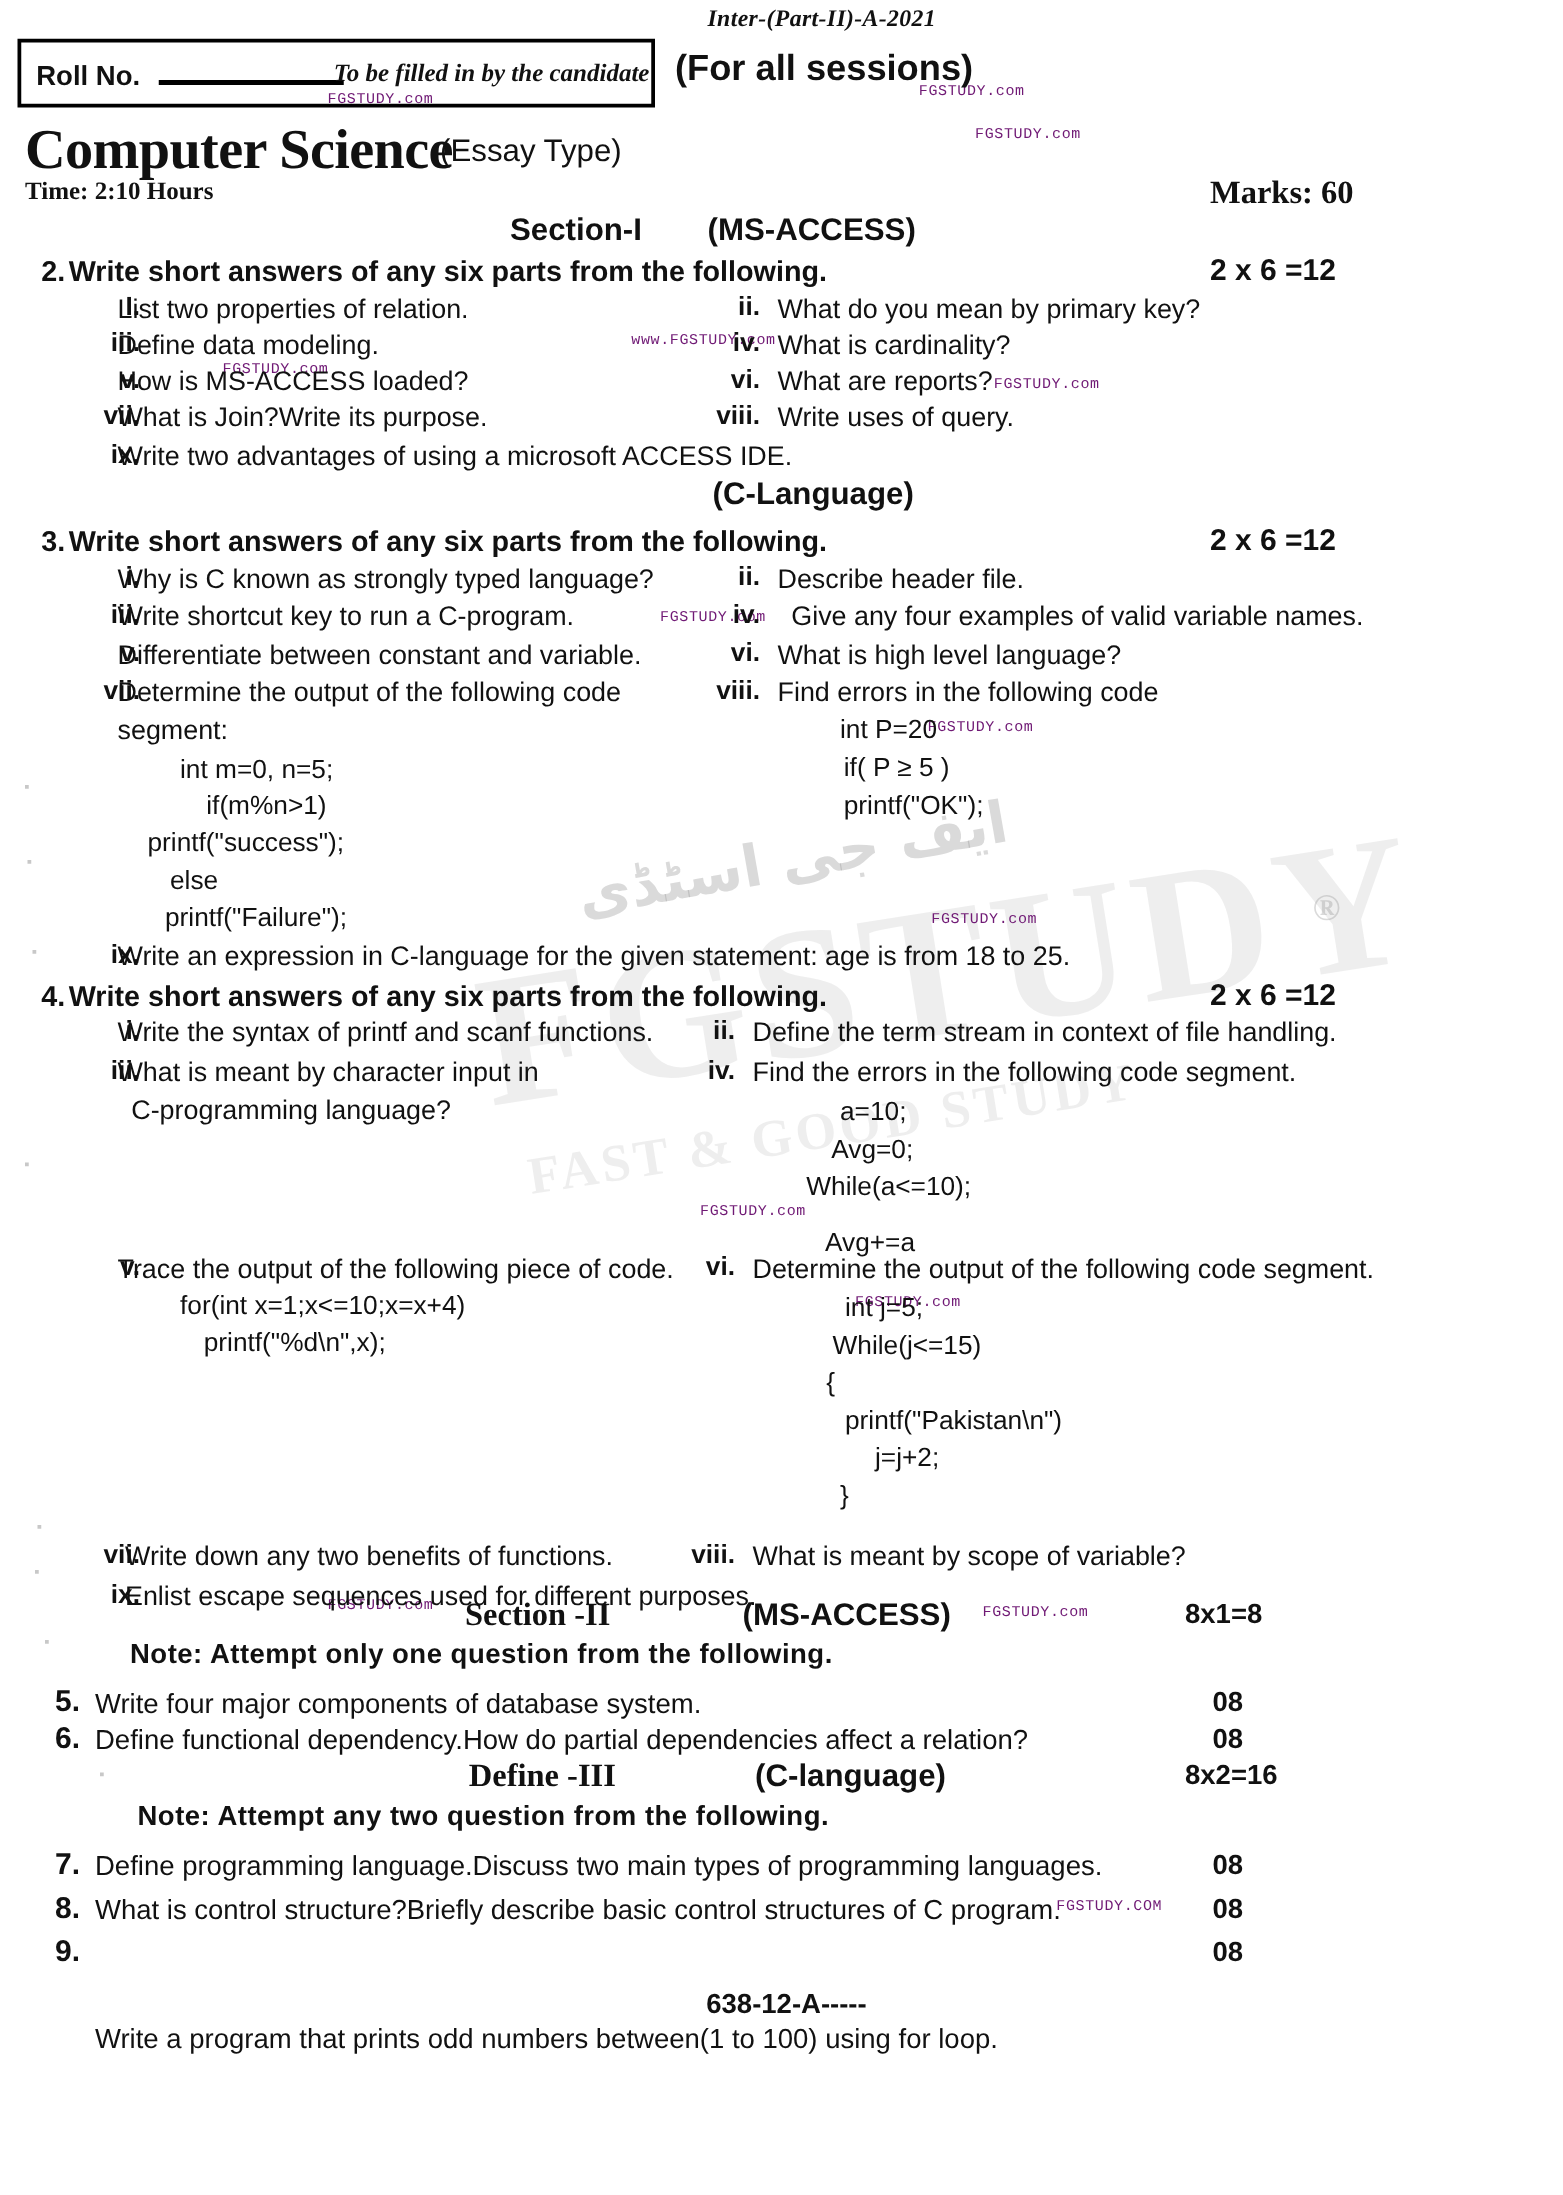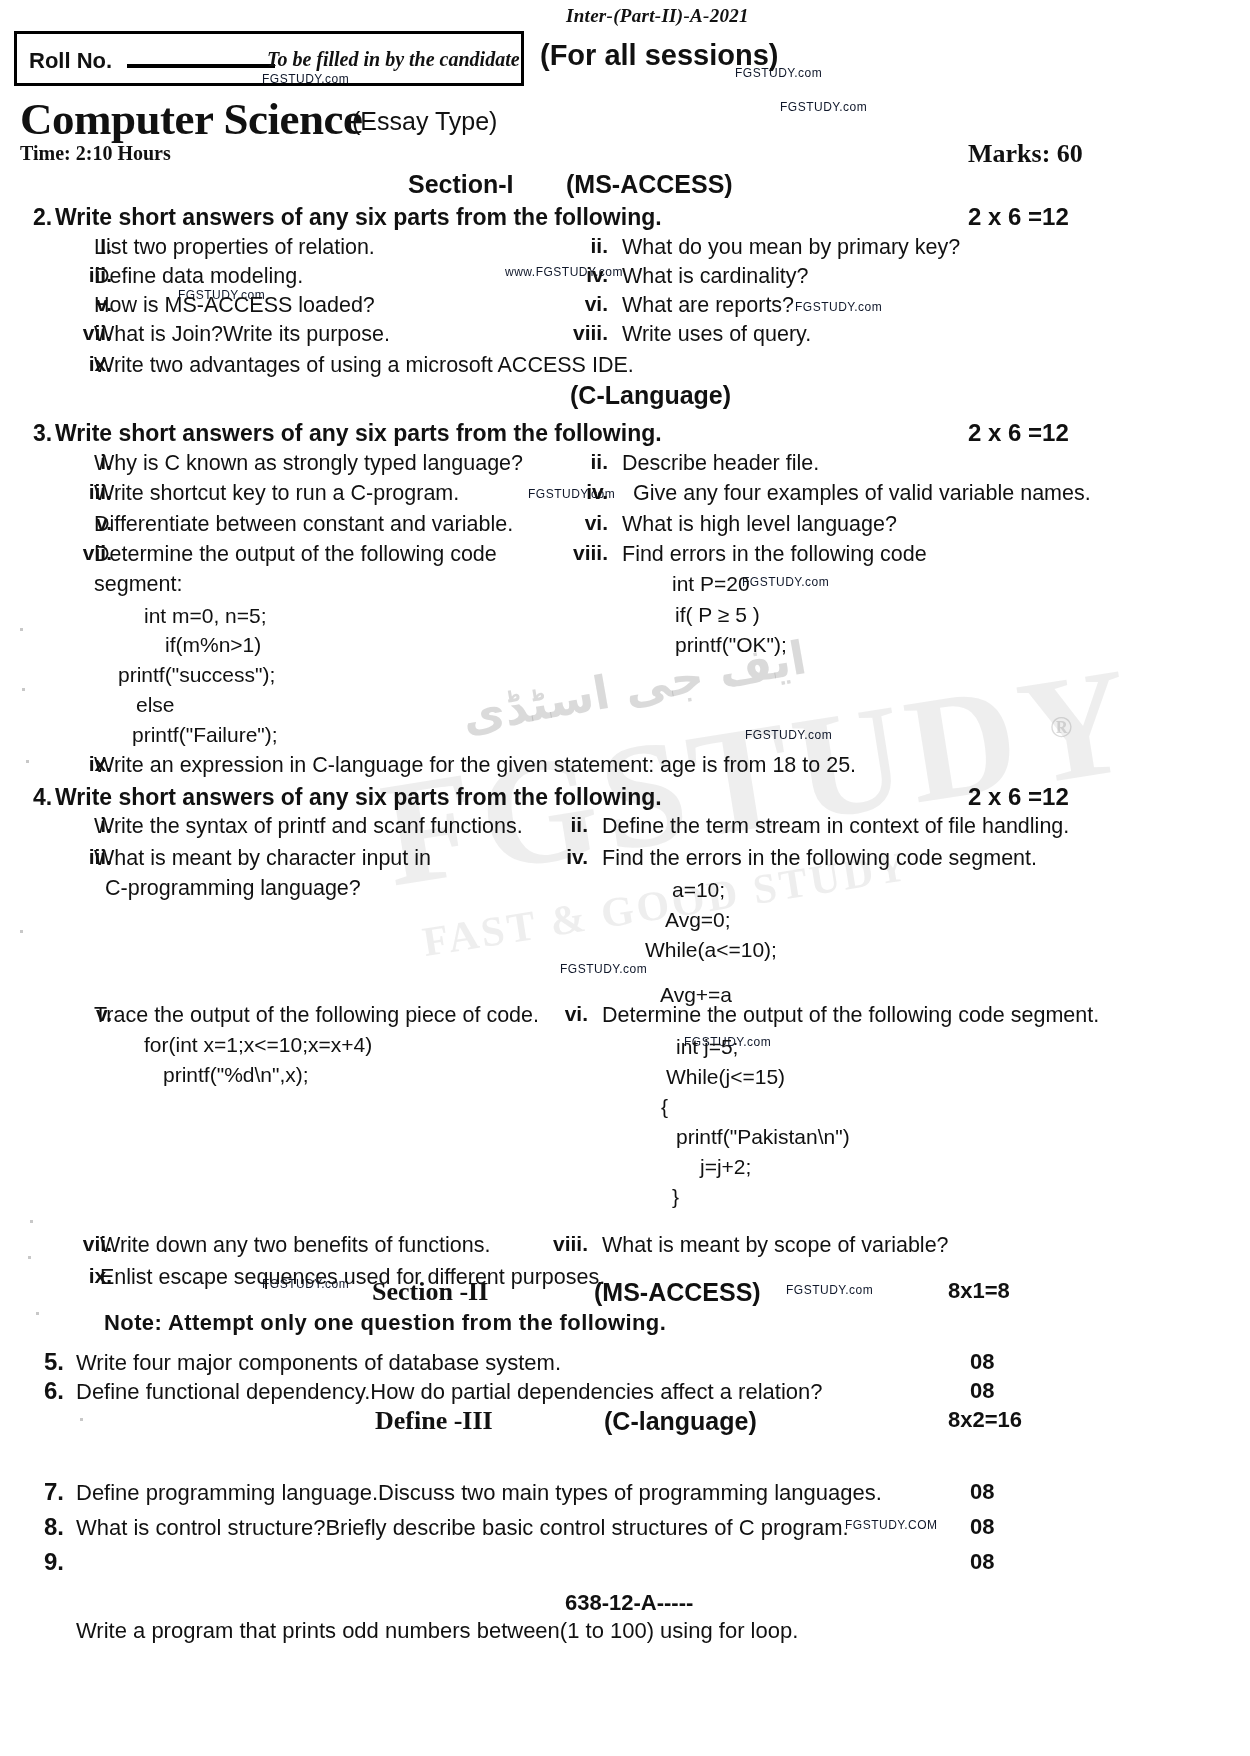--- a/index.html
+++ b/index.html
@@ -116,22 +116,22 @@
     font-weight:bold; font-size:22px;
   }
   .footer-code {
     font-family:"Liberation Sans", sans-serif;
     font-weight:bold; font-size:22px;
   }
 
   
   .wm-small {
     position:absolute;
-    font-family:Liberation Sans, sans-serif;
-    font-size:12px; color:#0f172a;
+    font-family:Liberation Mono, monospace;
+    font-size:12px; color:#701a75;
     letter-spacing:.5px; pointer-events:none;
     white-space:nowrap;
   }
   .wm-big {
     position:absolute;
     font-family:"Liberation Serif", serif;
     font-weight:bold;
     color:rgba(150,150,150,0.16);
     pointer-events:none; white-space:nowrap;
   }
@@ -347,20 +347,21 @@
   <div class="abs big-marks" style="left:970px; top:1349px;">08</div>
 
   <div class="abs big-q-num" style="left:44px; top:1377px;">6.</div>
   <div class="abs big-q" style="left:76px; top:1379px;">Define functional dependency.How do partial dependencies affect a relation?</div>
   <div class="abs big-marks" style="left:970px; top:1378px;">08</div>
 
   <div class="abs sec-title-serif" style="left:375px; top:1406px;">Define -III</div>
   <div class="abs sec-sub" style="left:604px; top:1407px;">(C-language)</div>
   <div class="abs big-marks" style="left:948px; top:1407px;">8x2=16</div>
 
+  <div class="abs note" style="left:110px; top:1440px;">Note:  Attempt any two question from the following.</div>
 
   <div class="abs big-q-num" style="left:44px; top:1478px;">7.</div>
   <div class="abs big-q" style="left:76px; top:1480px;">Define programming language.Discuss two main types of programming languages.</div>
   <div class="abs big-marks" style="left:970px; top:1479px;">08</div>
 
   <div class="abs big-q-num" style="left:44px; top:1513px;">8.</div>
   <div class="abs big-q" style="left:76px; top:1515px;">What is control structure?Briefly describe basic control structures of C program.</div>
   <div class="abs big-marks" style="left:970px; top:1514px;">08</div>
 
   <div class="abs big-q-num" style="left:44px; top:1548px;">9.</div>

